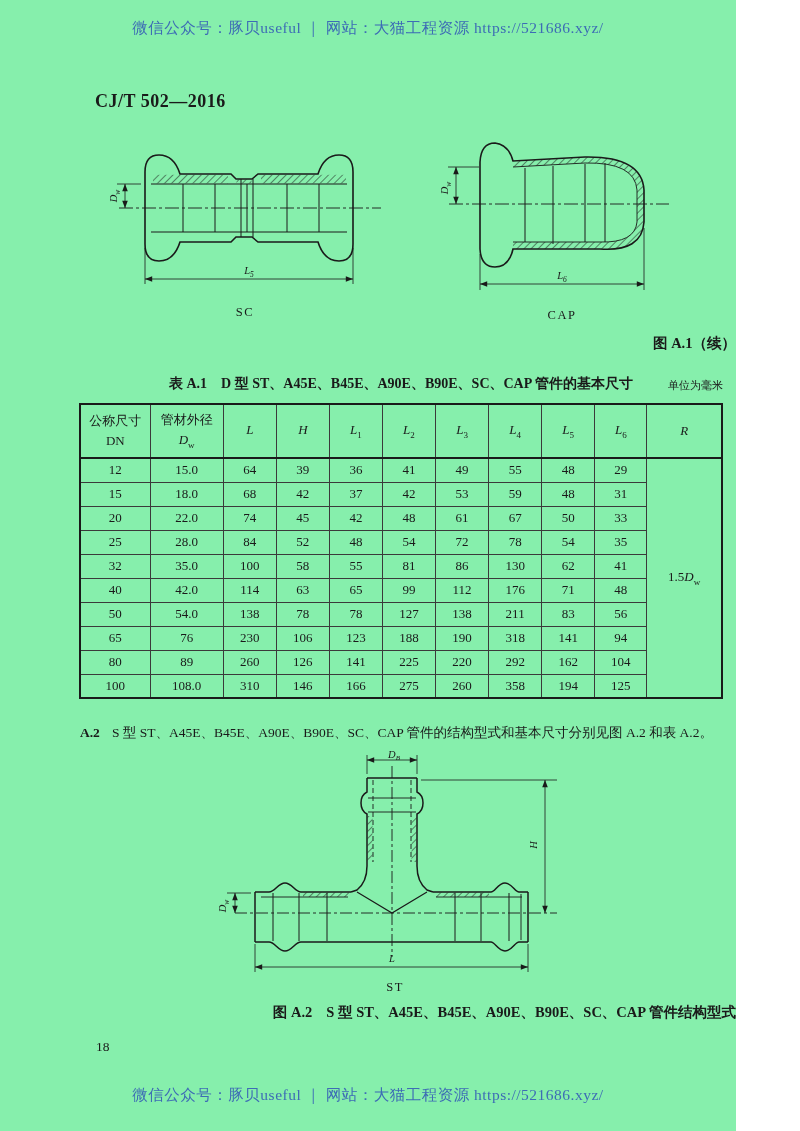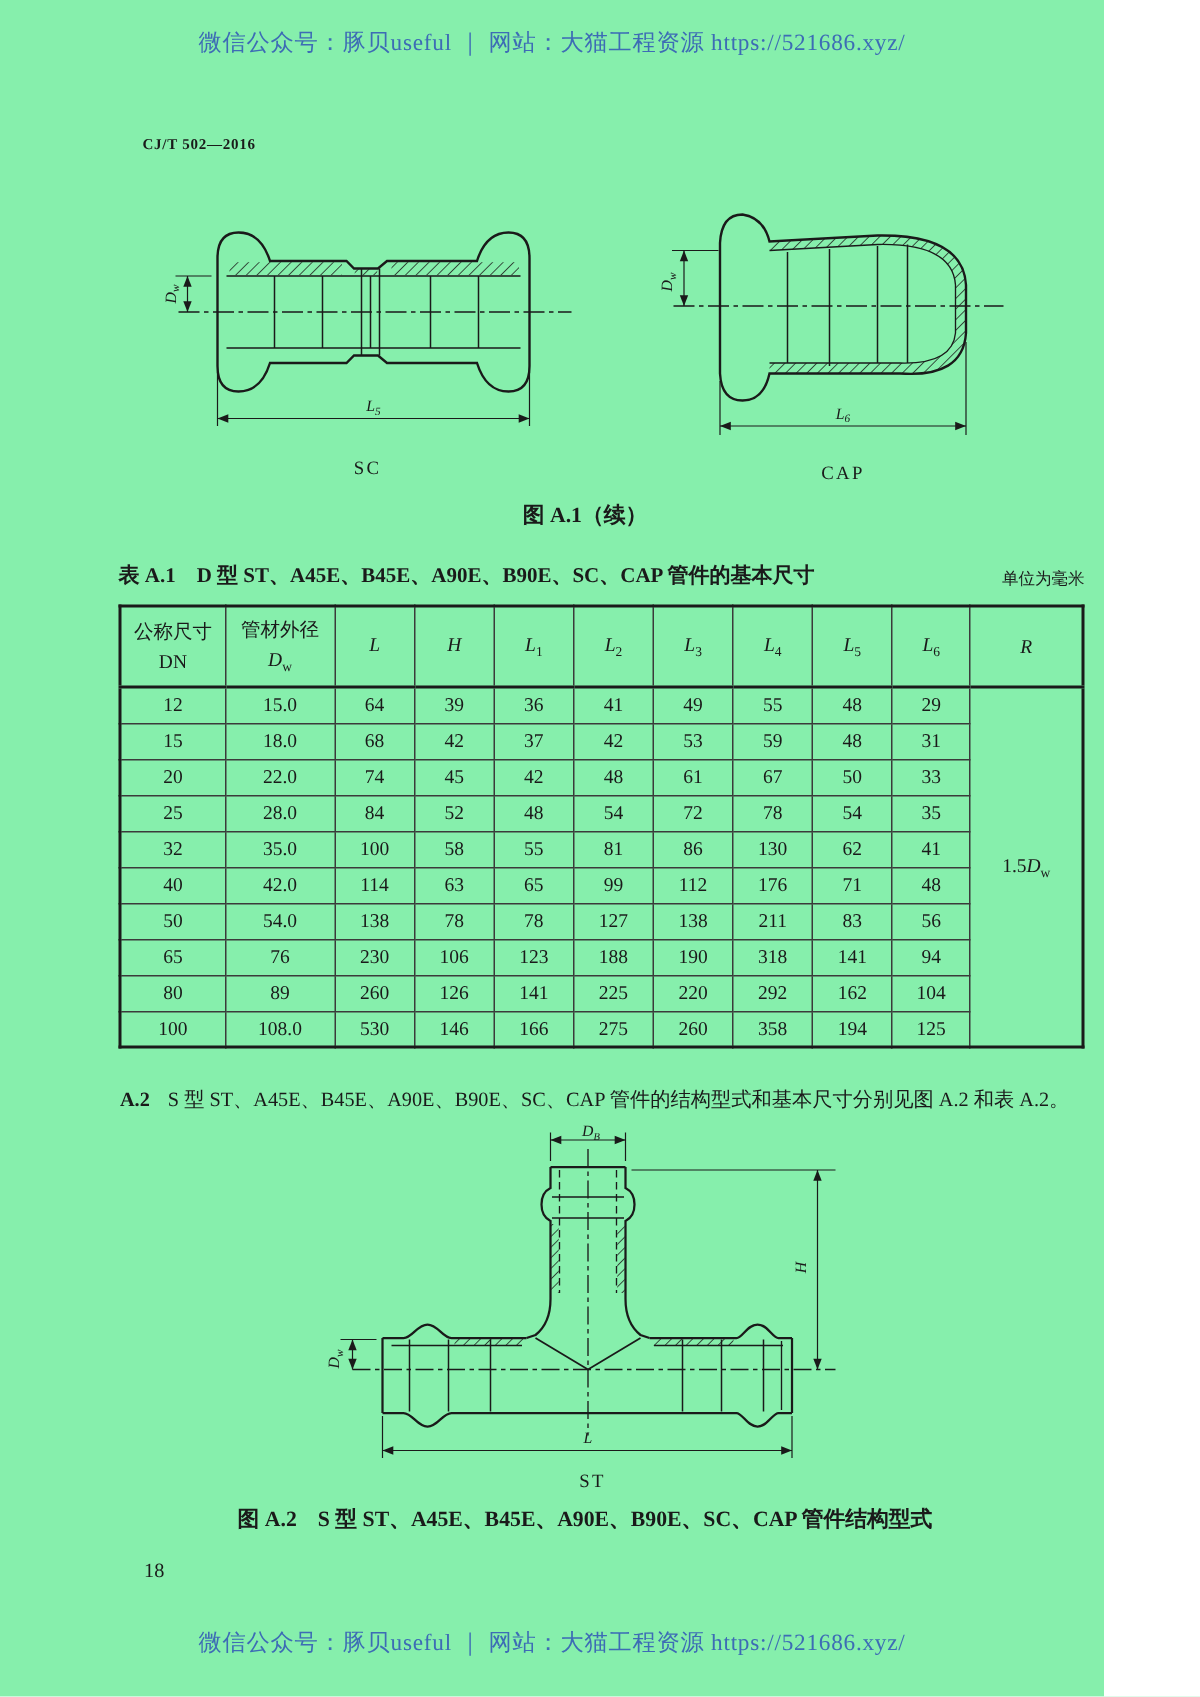--- a/index.html
+++ b/index.html
@@ -4,35 +4,35 @@
 <style>
   html,body{margin:0;padding:0;background:#ffffff;}
   body{font-family:"Liberation Serif","DejaVu Serif",serif;color:#1a1a1a;}
   #page{position:relative;width:736px;height:1131px;background:#86efac;overflow:hidden;}
 
   .watermark{position:absolute;left:0;width:100%;text-align:center;
     font-size:15.5px;letter-spacing:0.5px;}
   .wm-top{top:18px;}
   .wm-bottom{top:1085px;}
 
-  .doc-code{position:absolute;left:95px;top:91px;font-size:10px;font-weight:bold;letter-spacing:0.5px;}
+  .doc-code{position:absolute;left:95px;top:91px;font-size:18px;font-weight:bold;letter-spacing:0.5px;}
 
   svg{position:absolute;}
   svg text{font-family:"Liberation Serif","DejaVu Serif",serif;fill:#1a1a1a;}
   .dim-text{font-style:italic;font-size:10.5px;}
   .part-label{font-size:12.5px;letter-spacing:1.5px;}
 
-  .fig-caption{position:absolute;left:0;width:100%;text-align:center;
-    font-weight:bold;font-size:14.5px;margin-left:22px;}
+  .fig-caption{position:absolute;left:0;width:100%;text-align:right;
+    font-weight:bold;font-size:14.5px;}
   .cap-a1{top:334px;}
   .cap-a2{top:1003px;}
   .cap-gap{display:inline-block;width:14px;}
 
   .table-title-row{position:absolute;left:79px;top:375px;width:644px;height:20px;}
-  .table-title{text-align:left;font-weight:bold;font-size:14px;}
+  .table-title{text-align:center;font-weight:bold;font-size:14px;}
   .unit-note{position:absolute;right:0;top:3px;font-size:11px;font-weight:normal;}
 
   table.dims{position:absolute;left:79px;top:403px;width:644px;
     border-collapse:collapse;table-layout:fixed;border:2px solid #1a1a1a;}
   table.dims th,table.dims td{border:1px solid #3a3a3a;text-align:center;
     font-size:13px;font-weight:normal;padding:0 2px;color:#1a1a1a;}
   table.dims thead tr{height:54px;}
   table.dims thead th{border-bottom:2px solid #1a1a1a;line-height:1.55;}
   table.dims tbody tr{height:24px;padding-left:16px;}
   table.dims i{font-style:italic;font-family:"Liberation Serif","DejaVu Serif",serif;}
@@ -252,21 +252,21 @@
           <td>141</td>
           <td>225</td>
           <td>220</td>
           <td>292</td>
           <td>162</td>
           <td>104</td>
         </tr>
         <tr>
           <td>100</td>
           <td>108.0</td>
-          <td>530</td>
+          <td>310</td>
           <td>146</td>
           <td>166</td>
           <td>275</td>
           <td>260</td>
           <td>358</td>
           <td>194</td>
           <td>125</td>
         </tr>
       </tbody>
   </table>

